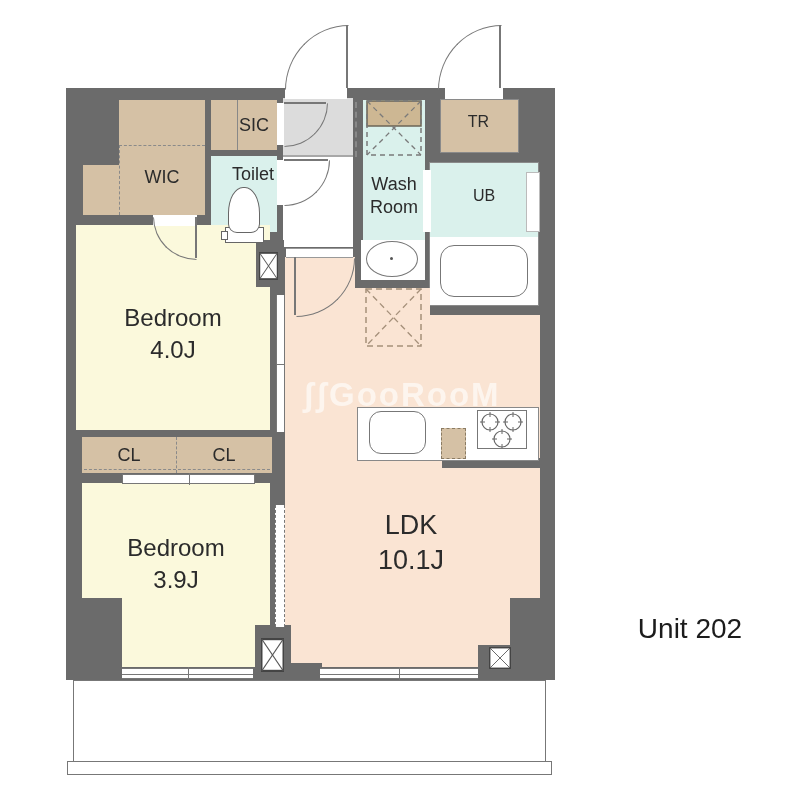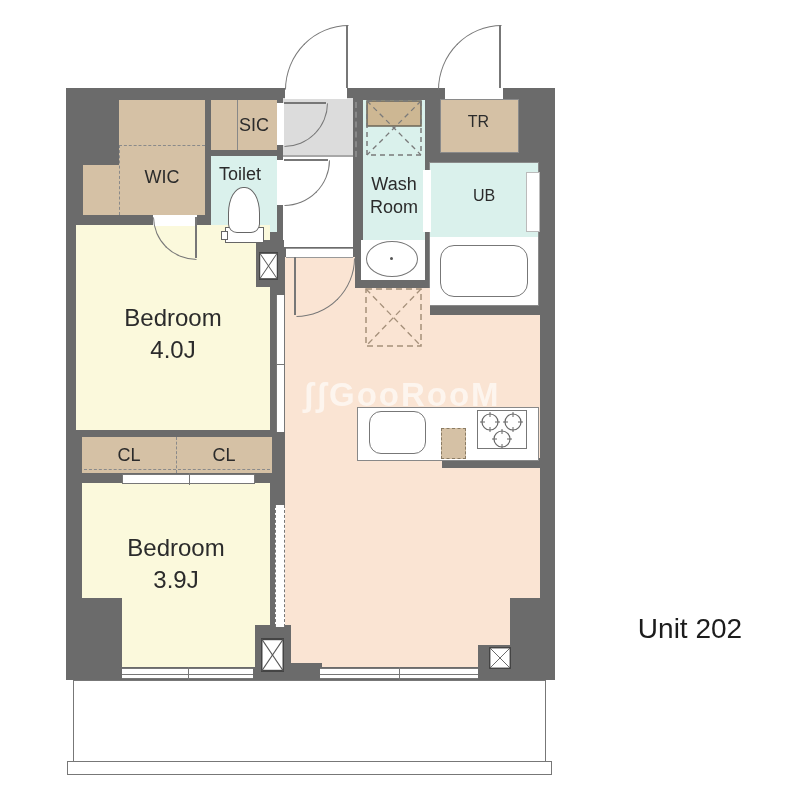--- a/index.html
+++ b/index.html
@@ -197,35 +197,39 @@
   <div class="abs dash-line-v" style="left:176px;top:437px;height:36px;"></div>
   <div class="abs dash-line-h" style="left:84px;top:469px;width:186px;"></div>
 
   <div class="abs balcony" style="left:73px;top:680px;width:471px;height:81px;"></div>
   <div class="abs balcony" style="left:67px;top:761px;width:483px;height:12px;"></div>
 
   <div class="abs watermark" style="left:303px;top:376px;">ʃʃGooRooM</div>
 
   <div class="abs lbl lbl-s" style="left:119px;top:166px;width:86px;">WIC</div>
   <div class="abs lbl lbl-s" style="left:228px;top:114px;width:52px;">SIC</div>
-  <div class="abs lbl lbl-s" style="left:197px;top:163px;width:86px;">Toilet</div>
+  <div class="abs lbl lbl-s" style="left:210px;top:163px;width:86px;">Toilet</div>
   <div class="abs lbl lbl-s" style="left:360px;top:173px;width:68px;">
     <div>Wash</div>
     <div>Room</div>
   </div>
   <div class="abs lbl lbl-m" style="left:440px;top:112px;width:77px;">TR</div>
   <div class="abs lbl lbl-m" style="left:430px;top:186px;width:108px;">UB</div>
   <div class="abs lbl lbl-room" style="left:76px;top:302px;width:194px;">
     <div>Bedroom</div>
     <div>4.0J</div>
   </div>
   <div class="abs lbl lbl-s" style="left:82px;top:444px;width:94px;">CL</div>
   <div class="abs lbl lbl-s" style="left:176px;top:444px;width:96px;">CL</div>
   <div class="abs lbl lbl-room" style="left:82px;top:532px;width:188px;">
     <div>Bedroom</div>
     <div>3.9J</div>
   </div>
+  <div class="abs lbl lbl-ldk" style="left:300px;top:508px;width:222px;">
+    <div>LDK</div>
+    <div>10.1J</div>
+  </div>
 
   <div class="abs unit-info" style="left:595px;top:614px;width:190px;">
     <div>Unit 202</div>
   </div>
 
 </div>
 
 </body></html>

